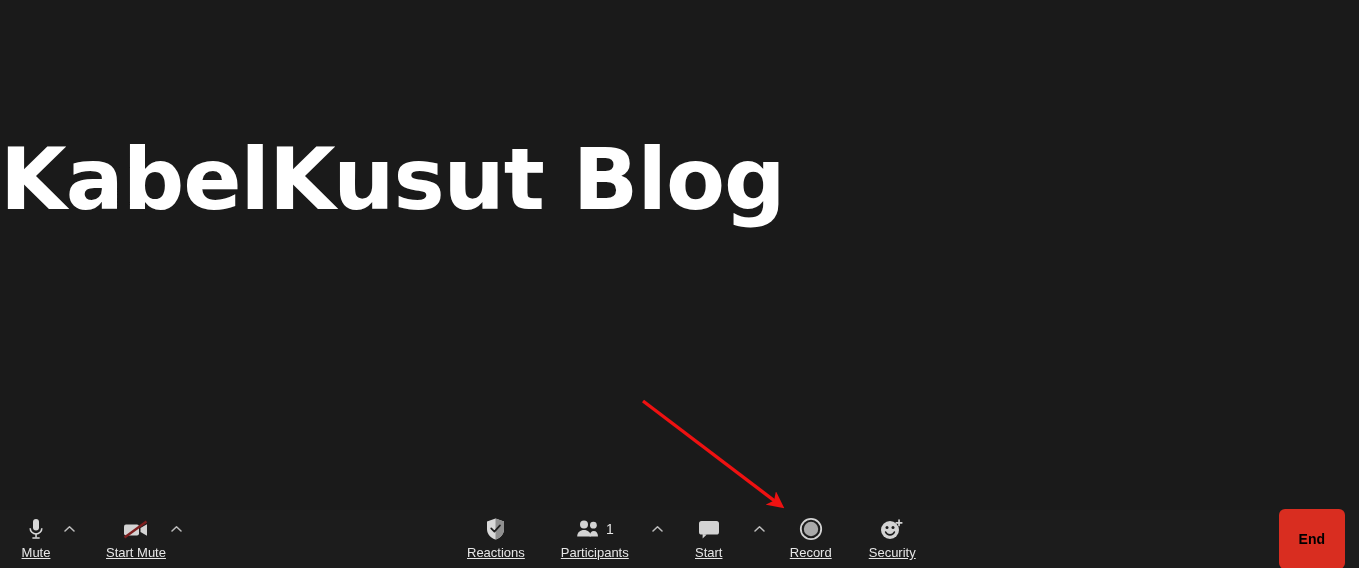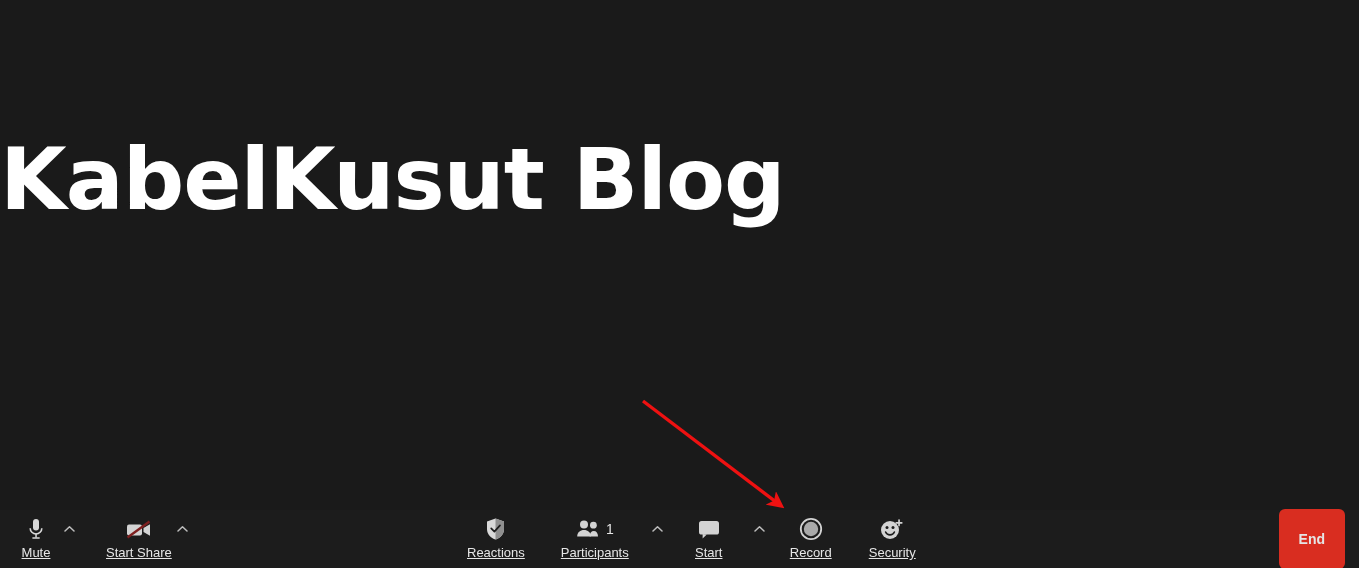--- a/index.html
+++ b/index.html
@@ -134,21 +134,21 @@
   }
   .p-count {
     font-size: 14px;
     color: #e6e6e6;
     line-height: 1;
   }
 
   
   #end-button {
     background: #d92d20;
-    color: #e5e5e5;
+    color: #000000;
     font-size: 14px;
     font-weight: bold;
     border: none;
     border-radius: 6px;
     padding: 22px 20px;
     cursor: pointer;
     font-family: "Liberation Sans", sans-serif;
     line-height: 16px;
   }
 </style>
@@ -192,21 +192,21 @@
       </div>
 
       <div class="tb-item video">
         <span class="tb-ico">
           <svg width="30" height="23" viewBox="0 0 30 23">
             <rect x="3" y="6.5" width="15" height="11" rx="2" fill="#d3d3d3"></rect>
             <path d="M19.5,10 L26,6.2 L26,17.8 L19.5,14 z" fill="#d3d3d3"></path>
             <line x1="3.5" y1="19.5" x2="25.5" y2="3.5" stroke="#7e1f1f" stroke-width="2.3"></line>
           </svg>
         </span>
-        <span class="tb-lbl">Start Share</span>
+        <span class="tb-lbl">Start Mute</span>
       </div>
       <div class="tb-caret">
         <svg width="11" height="8" viewBox="0 0 11 8">
           <path d="M1,6 L5.5,1.8 L10,6" fill="none" stroke="#bdbdbd" stroke-width="1.5" stroke-linecap="round" stroke-linejoin="round"></path>
         </svg>
       </div>
     </div>
 
     <div class="tb-group" id="tb-center">
 

